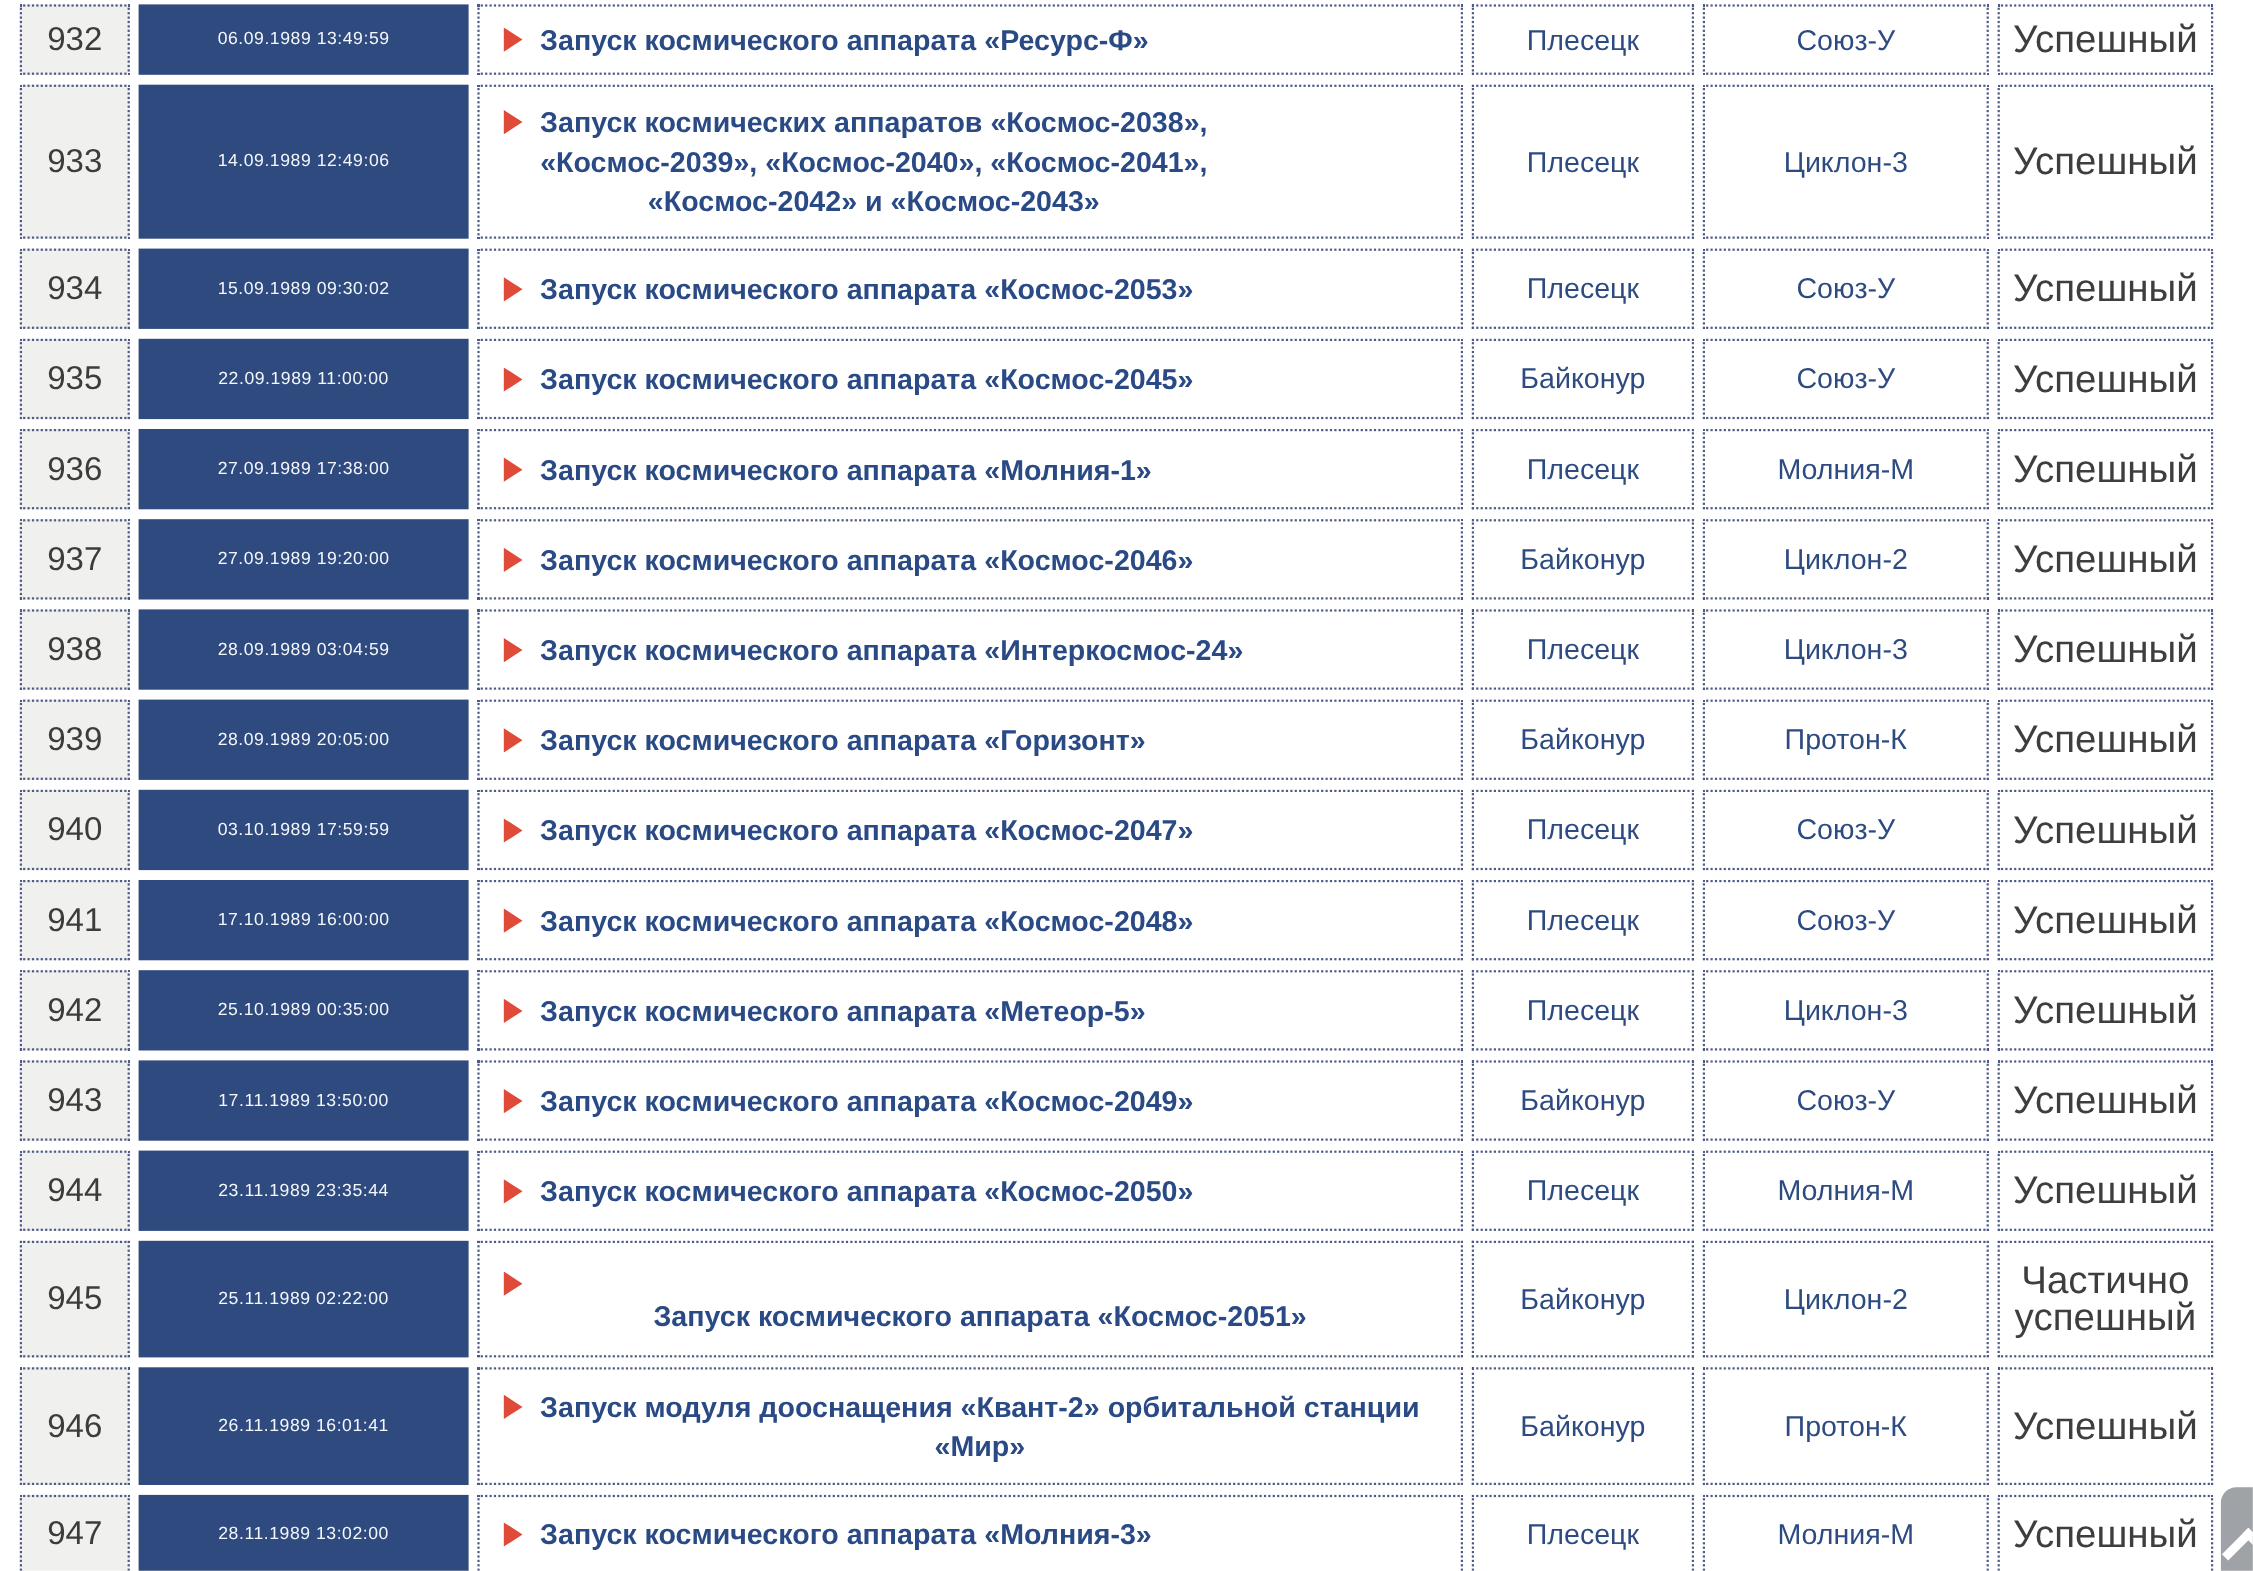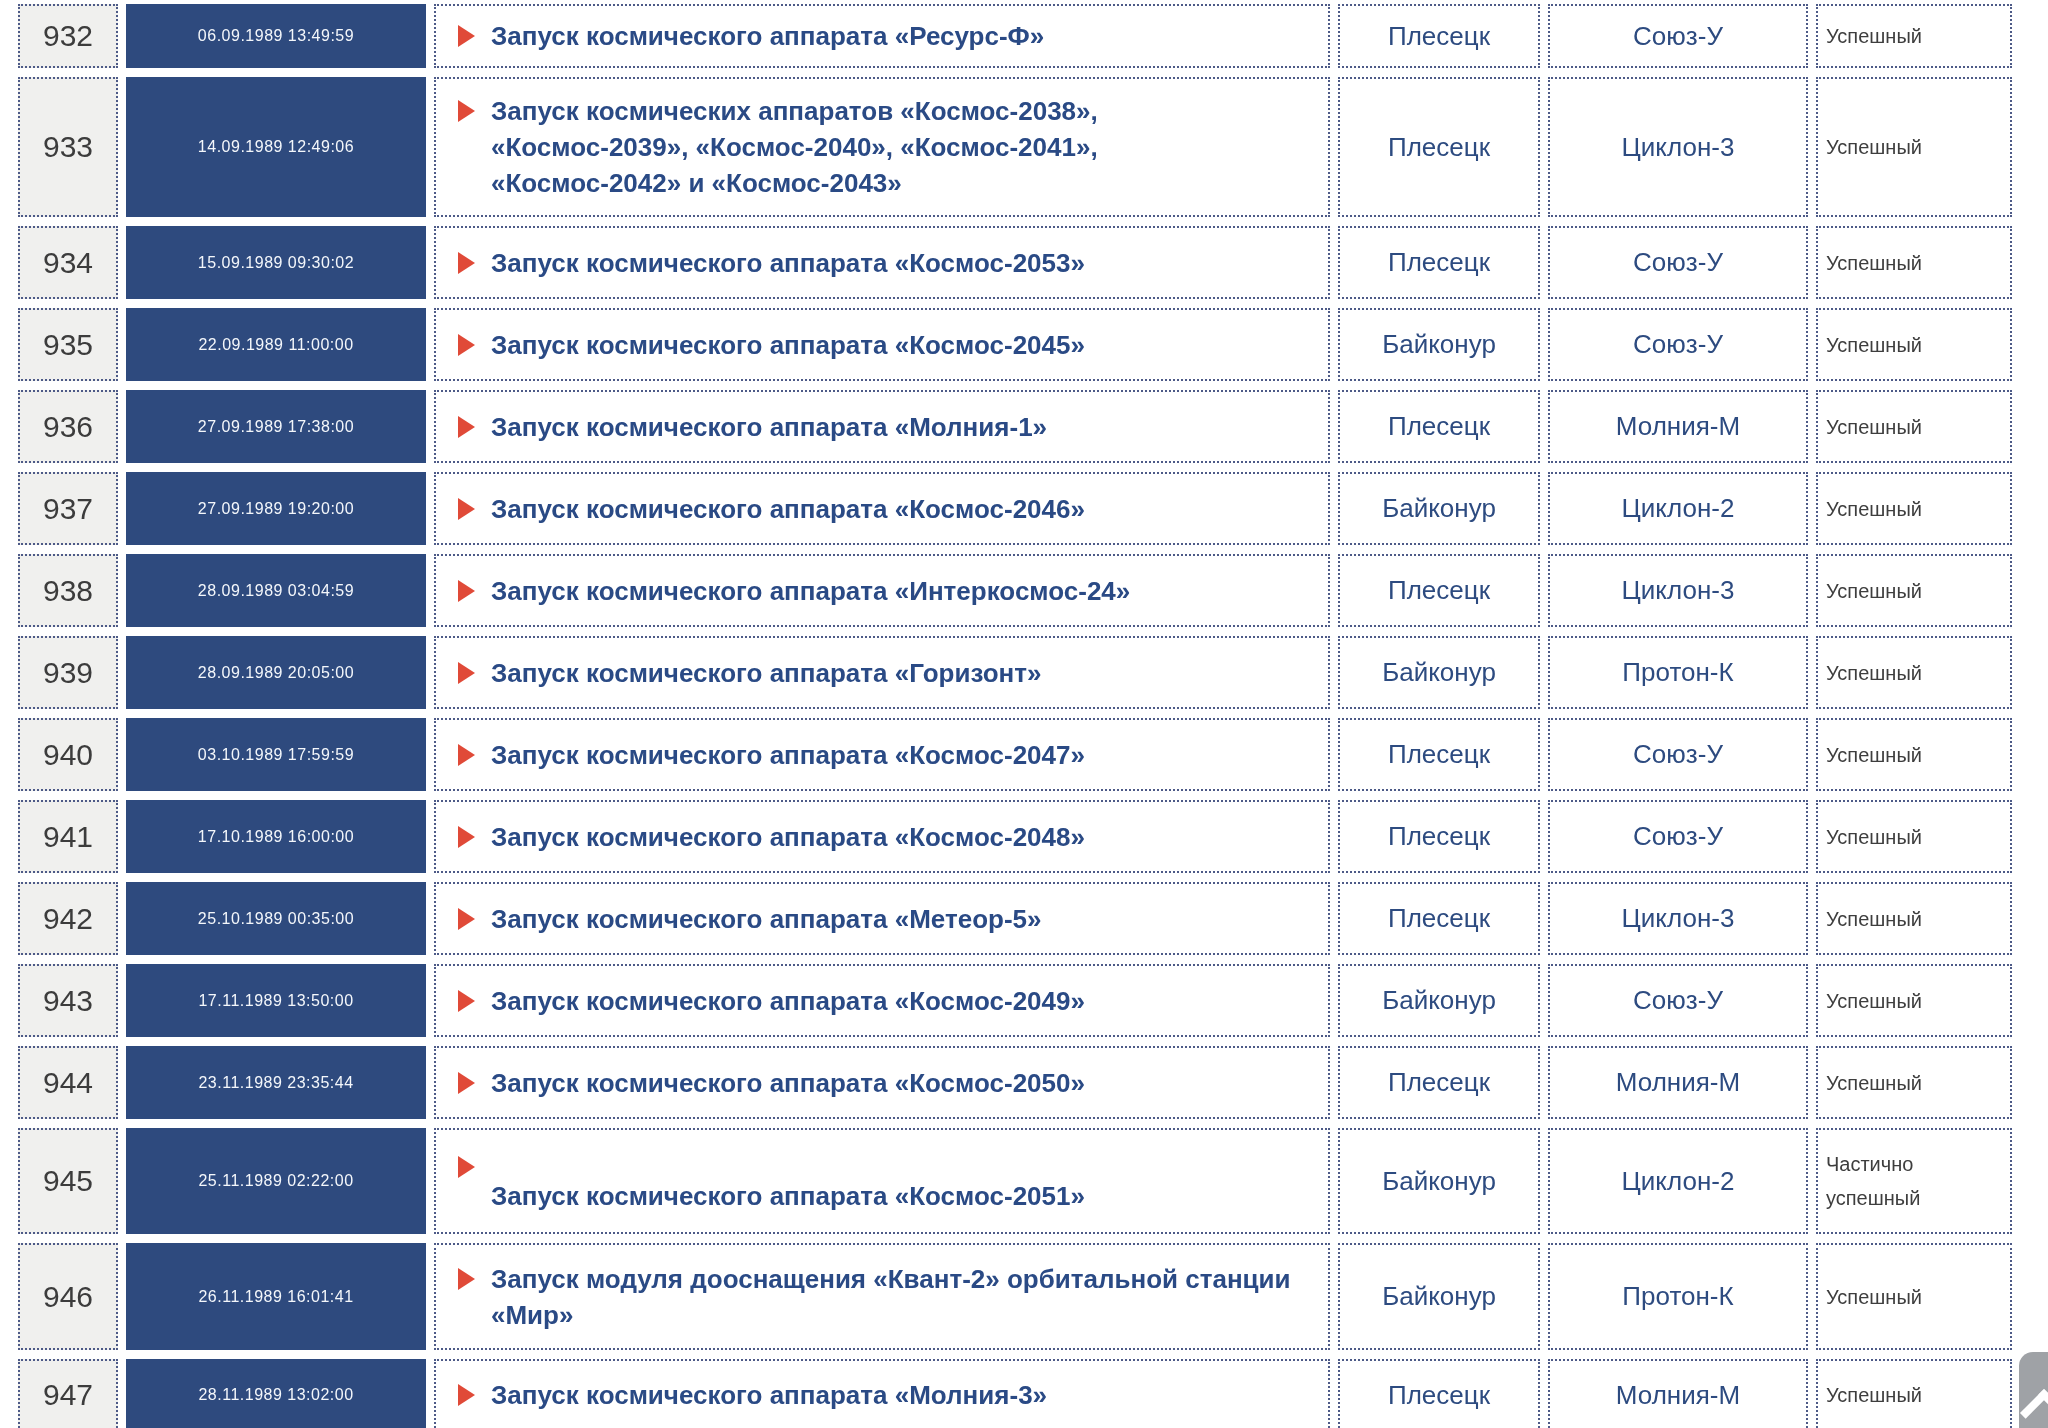--- a/index.html
+++ b/index.html
@@ -51,23 +51,23 @@
     background:#ffffff;
     border:2px dotted #4d5a87;
     text-align:center;
     color:#2d4b80;
     font-size:26px;
   }
   td.c-status{
     width:196px;
     background:#ffffff;
     border:2px dotted #4d5a87;
-    text-align:left;
+    text-align:center;
     color:#3e3e3e;
-    font-size:20px;
+    font-size:35px;
     line-height:34px;
     padding:4px 8px;
   }
   .marker{
     display:inline-block;
     width:0;height:0;
     border-left:17px solid #e04a38;
     border-top:11px solid transparent;
     border-bottom:11px solid transparent;
     vertical-align:top;
@@ -76,20 +76,21 @@
   }
   .title{
     display:inline-block;
     max-width:800px;
     vertical-align:top;
     color:#2a4a85;
     font-weight:bold;
     font-size:26px;
     line-height:36px;
     white-space:pre-line;
+    text-align:center;
   }
   tr.break-row .title{
     display:block;
     margin-left:33px;
   }
   .scroll-top{
     position:absolute;
     left:2019px;
     top:1352px;
     width:70px;

